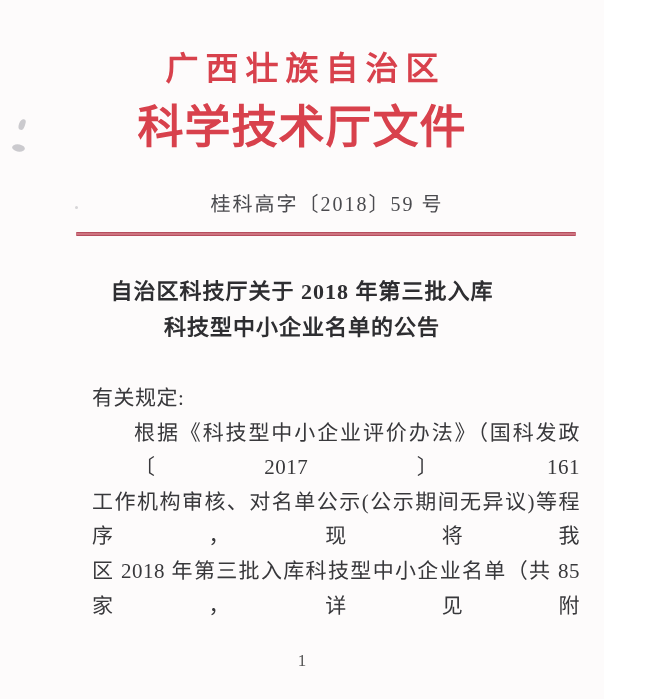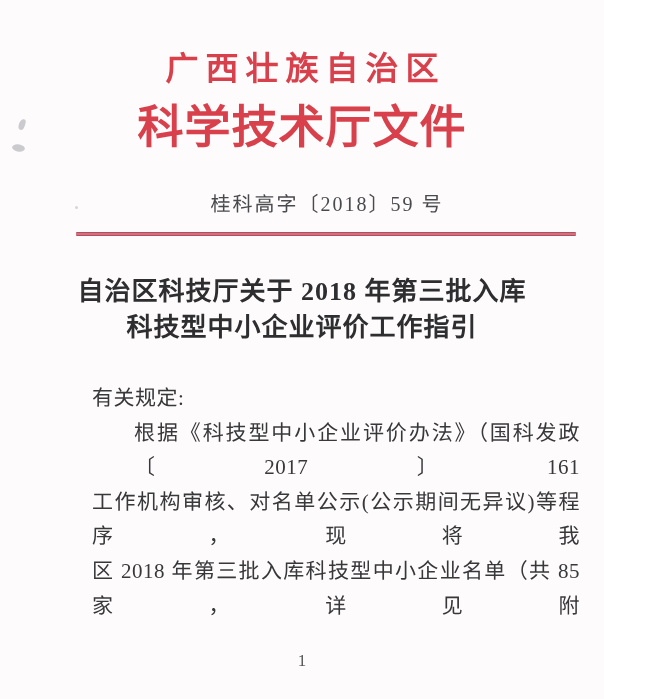--- a/index.html
+++ b/index.html
@@ -48,21 +48,21 @@
   .red-rule{
     position:absolute;top:232px;left:76px;
     width:500px;height:4px;
     background:linear-gradient(to bottom,#ab3a4e 0%,#d98790 50%,#ab3a4e 100%);
     border-radius:1px;
   }
   
   .doc-title{
     position:absolute;top:274px;left:0;width:100%;
     text-align:center;
-    font-size:26px;
+    font-size:22px;
     line-height:36px;
     font-weight:bold;
     color:#2e2e31;
     letter-spacing:1px;
   }
   .doc-title span{display:block;}
   
   .body{
     position:absolute;top:381px;left:92px;
     width:488px;
@@ -103,21 +103,21 @@
     <div class="region">广西壮族自治区</div>
     <div class="org">科学技术厅文件</div>
   </header>
 
   <div class="doc-number">桂科高字〔2018〕59 号</div>
 
   <div class="red-rule"></div>
 
   <h1 class="doc-title">
     <span>自治区科技厅关于 2018 年第三批入库</span>
-    <span>科技型中小企业评价工作指引</span>
+    <span>科技型中小企业名单的公告</span>
   </h1>
 
   <main class="body">
     <p class="salutation">有关规定:</p>
     <div>
       <div class="para-line first">根据《科技型中小企业评价办法》（国科发政〔2017〕161</div>
       <div class="para-line">工作机构审核、对名单公示(公示期间无异议)等程序，现将我</div>
       <div class="para-line">区 2018 年第三批入库科技型中小企业名单（共 85 家，详见附</div>
 
     </div>

